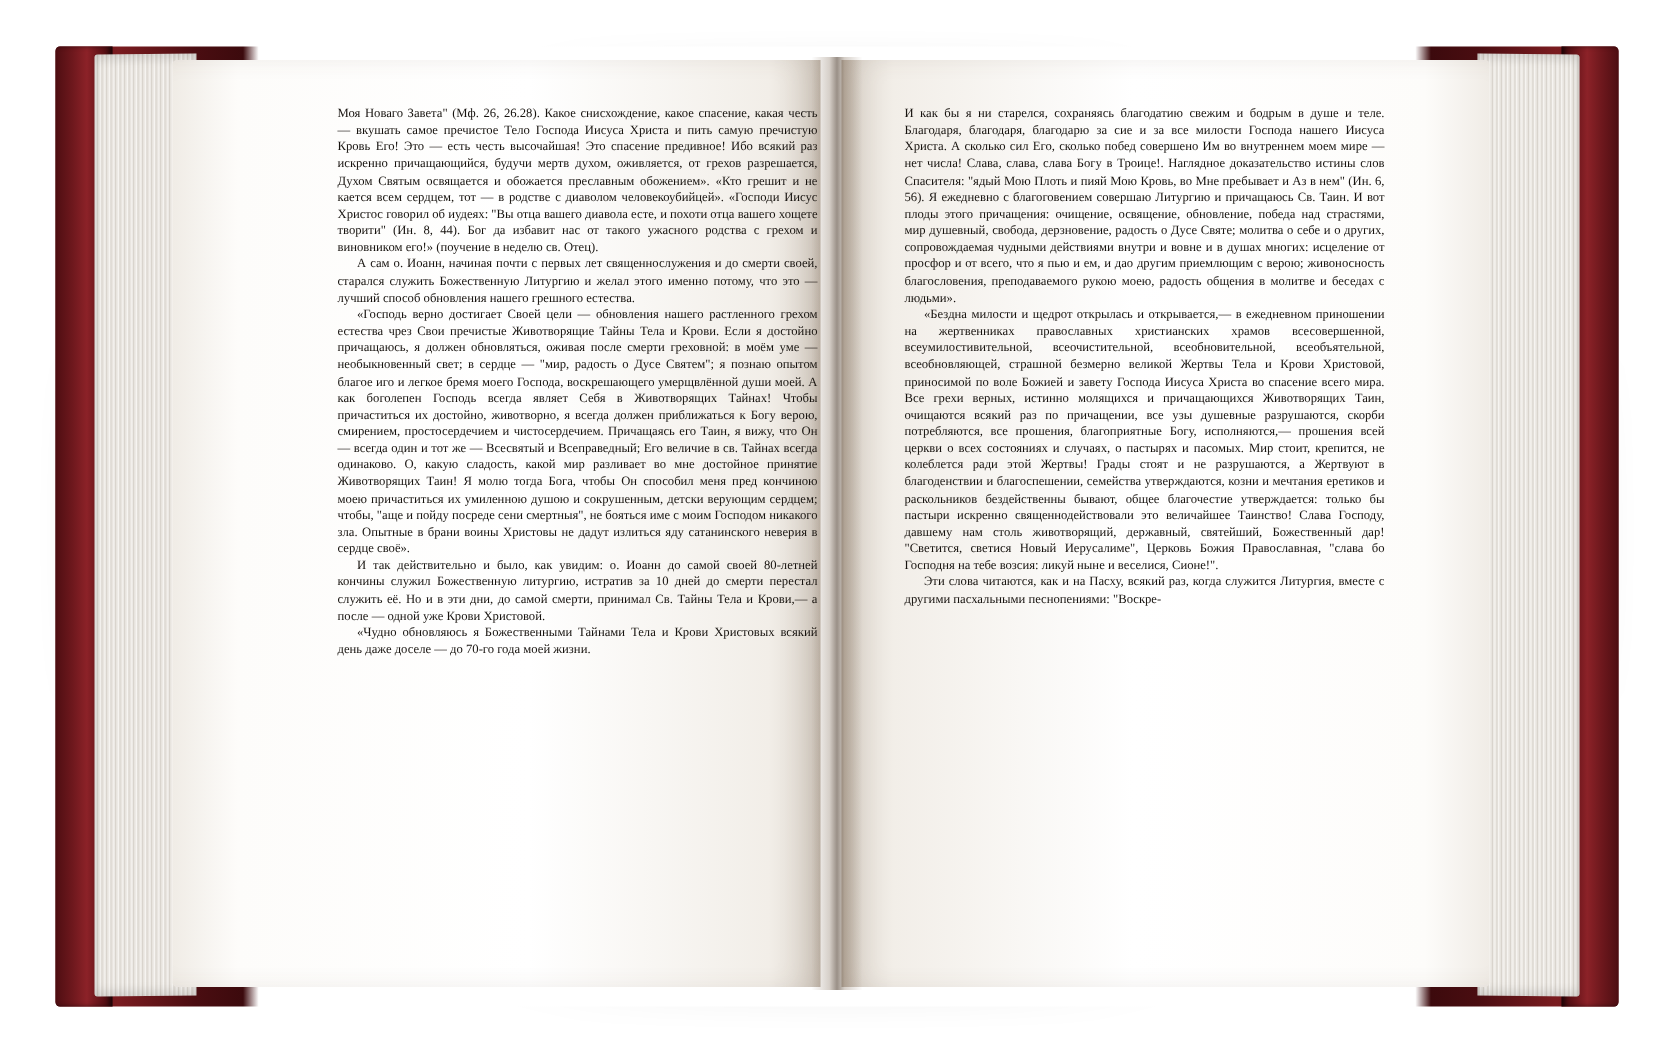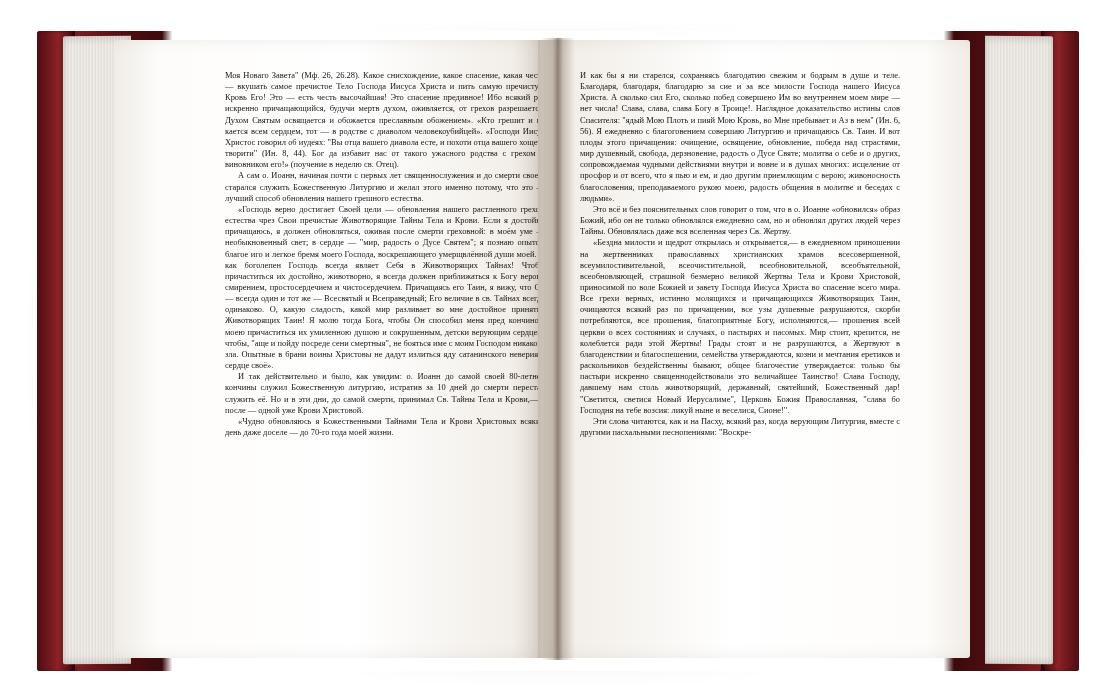--- a/index.html
+++ b/index.html
@@ -93,21 +93,21 @@
     height: 618px;
     background: #fbfaf8;
   }
   .sheet-left {
     left: 115px;
     background: linear-gradient(90deg, #f0ece6 0%, #fdfcfa 10%, #ffffff 55%, #f2eee8 92%, #ddd6cd 100%);
     box-shadow: inset -14px 0 22px -10px rgba(90,70,50,0.28);
     border-radius: 3px 0 0 3px;
   }
   .sheet-right {
-    left: 538px;
+    left: 561px;
     background: linear-gradient(90deg, #ddd6cd 0%, #f2eee8 8%, #ffffff 45%, #fdfcfa 90%, #f0ece6 100%);
     box-shadow: inset 14px 0 22px -10px rgba(90,70,50,0.28);
     border-radius: 0 3px 3px 0;
   }
   .gutter {
     position: absolute;
     left: 541px;
     top: 38px;
     width: 34px;
     height: 622px;
@@ -165,21 +165,20 @@
       <p>А сам о. Иоанн, начиная почти с первых лет священнослужения и до смерти своей, старался служить Божественную Литургию и желал этого именно потому, что это — лучший способ обновления нашего грешного естества.</p>
       <p>«Господь верно достигает Своей цели — обновления нашего растленного грехом естества чрез Свои пречистые Животворящие Тайны Тела и Крови. Если я достойно причащаюсь, я должен обновляться, оживая после смерти греховной: в моём уме — необыкновенный свет; в сердце — "мир, радость о Дусе Святем"; я познаю опытом благое иго и легкое бремя моего Господа, воскрешающего умерщвлённой души моей. А как боголепен Господь всегда являет Себя в Животворящих Тайнах! Чтобы причаститься их достойно, животворно, я всегда должен приближаться к Богу верою, смирением, простосердечием и чистосердечием. Причащаясь его Таин, я вижу, что Он — всегда один и тот же — Всесвятый и Всеправедный; Его величие в св. Тайнах всегда одинаково. О, какую сладость, какой мир разливает во мне достойное принятие Животворящих Таин! Я молю тогда Бога, чтобы Он способил меня пред кончиною моею причаститься их умиленною душою и сокрушенным, детски верующим сердцем; чтобы, "аще и пойду посреде сени смертныя", не бояться име с моим Господом никакого зла. Опытные в брани воины Христовы не дадут излиться яду сатанинского неверия в сердце своё».</p>
       <p>И так действительно и было, как увидим: о. Иоанн до самой своей 80-летней кончины служил Божественную литургию, истратив за 10 дней до смерти перестал служить её. Но и в эти дни, до самой смерти, принимал Св. Тайны Тела и Крови,— а после — одной уже Крови Христовой.</p>
       <p>«Чудно обновляюсь я Божественными Тайнами Тела и Крови Христовых всякий день даже доселе — до 70-го года моей жизни.</p>
     </div>
   </div>
 
   <div class="sheet sheet-right">
     <div class="textcol col-right">
       <p class="noind">И как бы я ни старелся, сохраняясь благодатию свежим и бодрым в душе и теле. Благодаря, благодаря, благодарю за сие и за все милости Господа нашего Иисуса Христа. А сколько сил Его, сколько побед совершено Им во внутреннем моем мире — нет числа! Слава, слава, слава Богу в Троице!. Наглядное доказательство истины слов Спасителя: "ядый Мою Плоть и пияй Мою Кровь, во Мне пребывает и Аз в нем" (Ин. 6, 56). Я ежедневно с благоговением совершаю Литургию и причащаюсь Св. Таин. И вот плоды этого причащения: очищение, освящение, обновление, победа над страстями, мир душевный, свобода, дерзновение, радость о Дусе Святе; молитва о себе и о других, сопровождаемая чудными действиями внутри и вовне и в душах многих: исцеление от просфор и от всего, что я пью и ем, и дao другим приемлющим с верою; живоносность благословения, преподаваемого рукою моею, радость общения в молитве и беседах с людьми».</p>
-      <p>Это всё и без пояснительных слов говорит о том, что в о. Иоанне «обновился» образ Божий, ибо он не только обновлялся ежедневно сам, но и обновлял других людей через Тайны. Обновлялась даже вся вселенная через Св. Жертву.</p>
       <p>«Бездна милости и щедрот открылась и открывается,— в ежедневном приношении на жертвенниках православных христианских храмов всесовершенной, всеумилостивительной, всеочистительной, всеобновительной, всеобъятельной, всеобновляющей, страшной безмерно великой Жертвы Тела и Крови Христовой, приносимой по воле Божией и завету Господа Иисуса Христа во спасение всего мира. Все грехи верных, истинно молящихся и причащающихся Животворящих Таин, очищаются всякий раз по причащении, все узы душевные разрушаются, скорби потребляются, все прошения, благоприятные Богу, исполняются,— прошения всей церкви о всех состояниях и случаях, о пастырях и пасомых. Мир стоит, крепится, не колеблется ради этой Жертвы! Грады стоят и не разрушаются, а Жертвуют в благоденствии и благоспешении, семейства утверждаются, козни и мечтания еретиков и раскольников бездейственны бывают, общее благочестие утверждается: только бы пастыри искренно священнодействовали это величайшее Таинство! Слава Господу, давшему нам столь животворящий, державный, святейший, Божественный дар! "Светится, светися Новый Иерусалиме", Церковь Божия Православная, "слава бо Господня на тебе возсия: ликуй ныне и веселися, Сионе!".</p>
-      <p>Эти слова читаются, как и на Пасху, всякий раз, когда верующим Литургия, вместе с другими пасхальными песнопениями: "Воскре-</p>
+      <p>Эти слова читаются, как и на Пасху, всякий раз, когда служится Литургия, вместе с другими пасхальными песнопениями: "Воскре-</p>
     </div>
   </div>
 
   <div class="gutter"></div>
 
 </div>
 
 </body></html>

